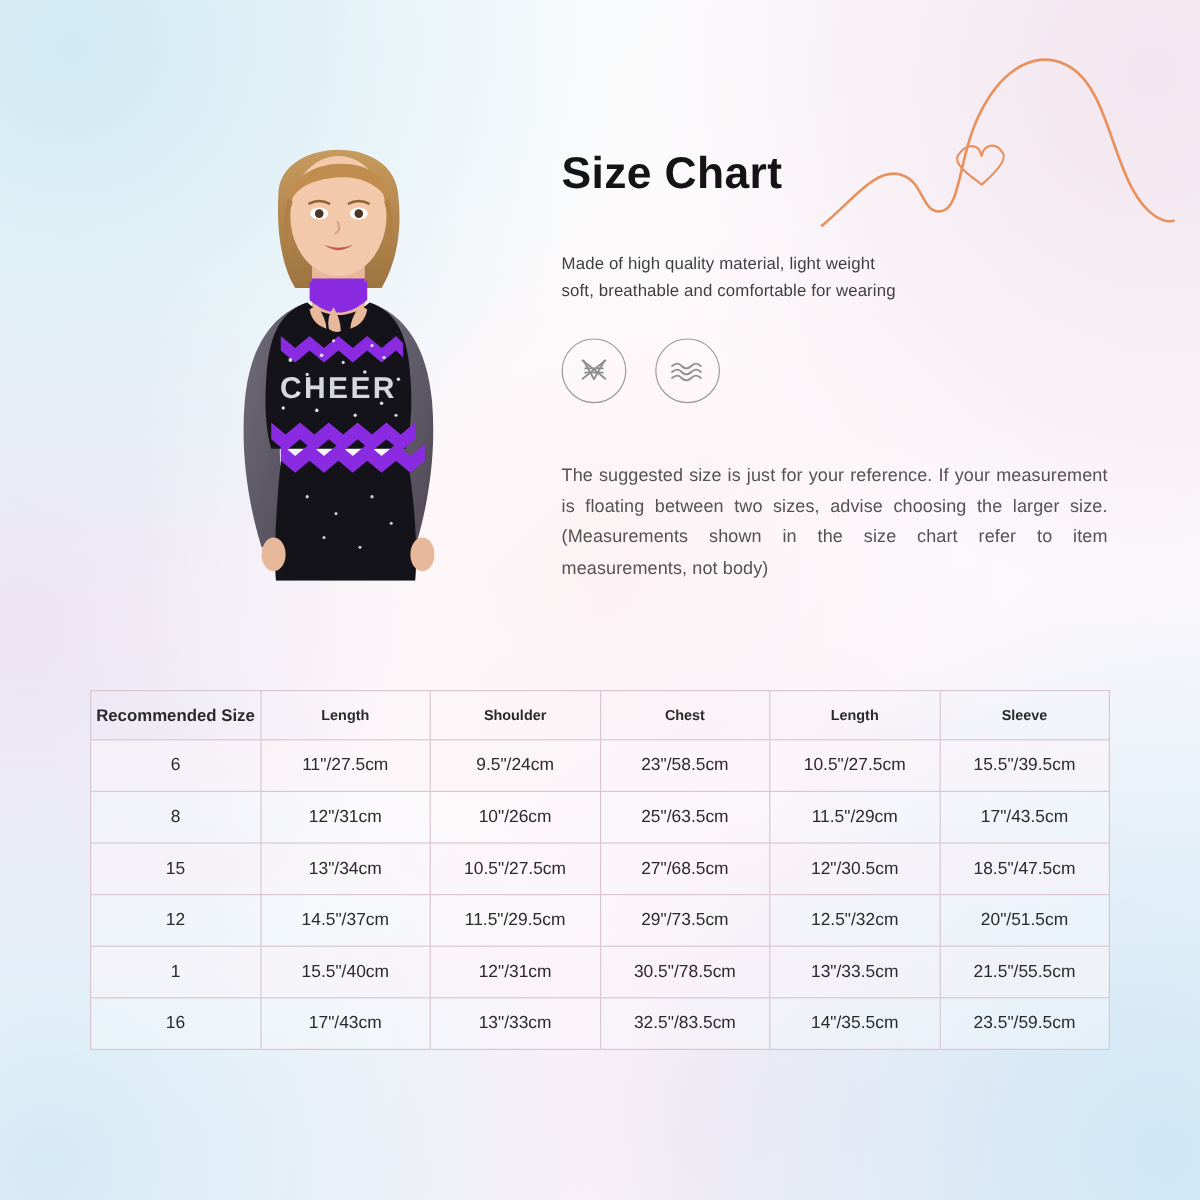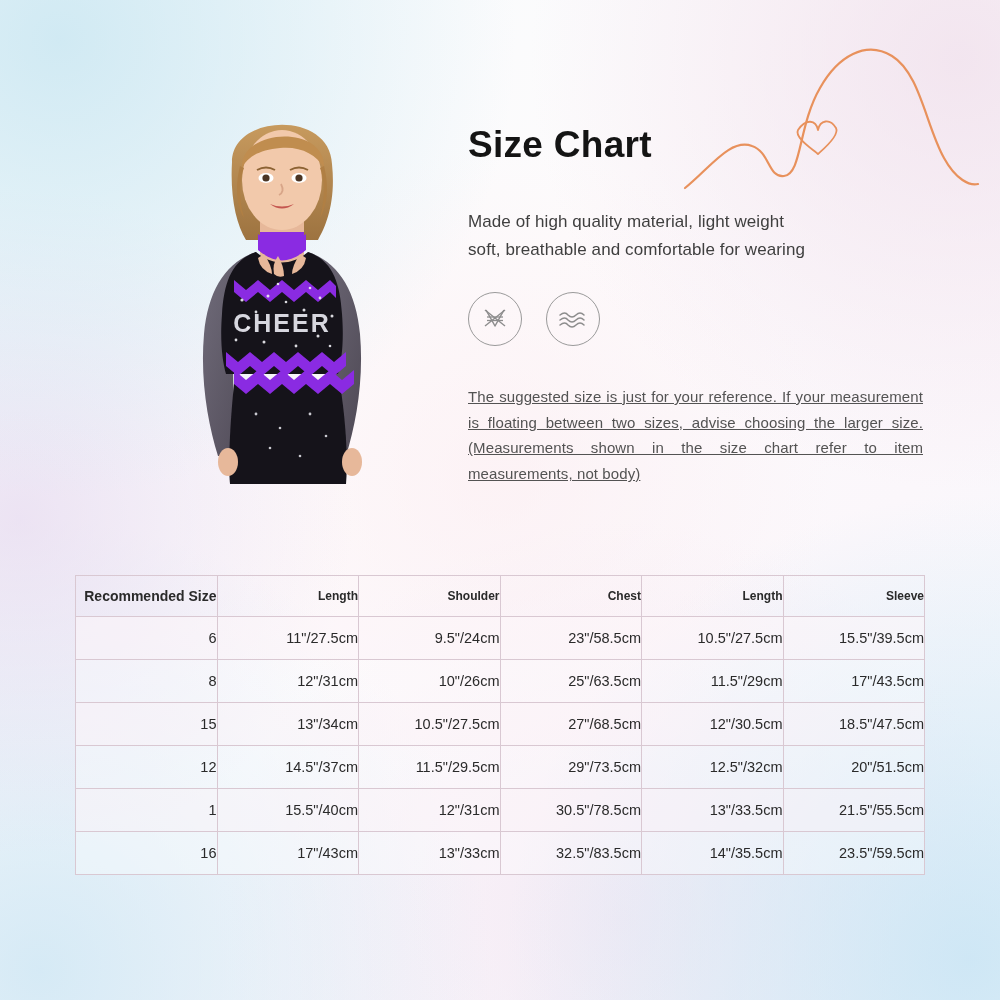--- a/index.html
+++ b/index.html
@@ -57,66 +57,65 @@
   }
   .title {
     font-size: 37px;
     font-weight: bold;
     color: #141414;
     letter-spacing: 0.3px;
     margin: 0 0 42px 0;
     line-height: 1.1;
   }
   .subtitle {
-    font-size: 17px;
+    font-size: 14px;
     color: #3f3f3f;
     line-height: 1.65;
     margin: 0;
     letter-spacing: 0.1px;
   }
   .care-icons {
     display: flex;
     gap: 24px;
     margin-top: 28px;
   }
   .care-icon {
     width: 52px;
     height: 52px;
     border-radius: 50%;
     border: 1.4px solid #9a9a9a;
     display: flex;
     align-items: center;
     justify-content: center;
   }
   .note {
-    margin-top: 38px;
+    margin-top: 48px;
     font-size: 15px;
     color: #535353;
     line-height: 1.72;
     text-align: justify;
     letter-spacing: 0.1px;
-    text-decoration: underline;
   }
 
   
   .table-wrap {
     position: absolute;
     left: 75px;
     top: 575px;
     width: 850px;
   }
   table.size-chart {
     border-collapse: collapse;
     width: 850px;
     table-layout: fixed;
   }
   table.size-chart th,
   table.size-chart td {
     border: 1px solid #d9c8d2;
-    text-align: right;
+    text-align: center;
     font-size: 14.5px;
     color: #2a2a2a;
     font-weight: normal;
     height: 42px;
     padding: 0;
   }
   table.size-chart thead th {
     font-weight: bold;
     font-size: 12px;
     height: 40px;

